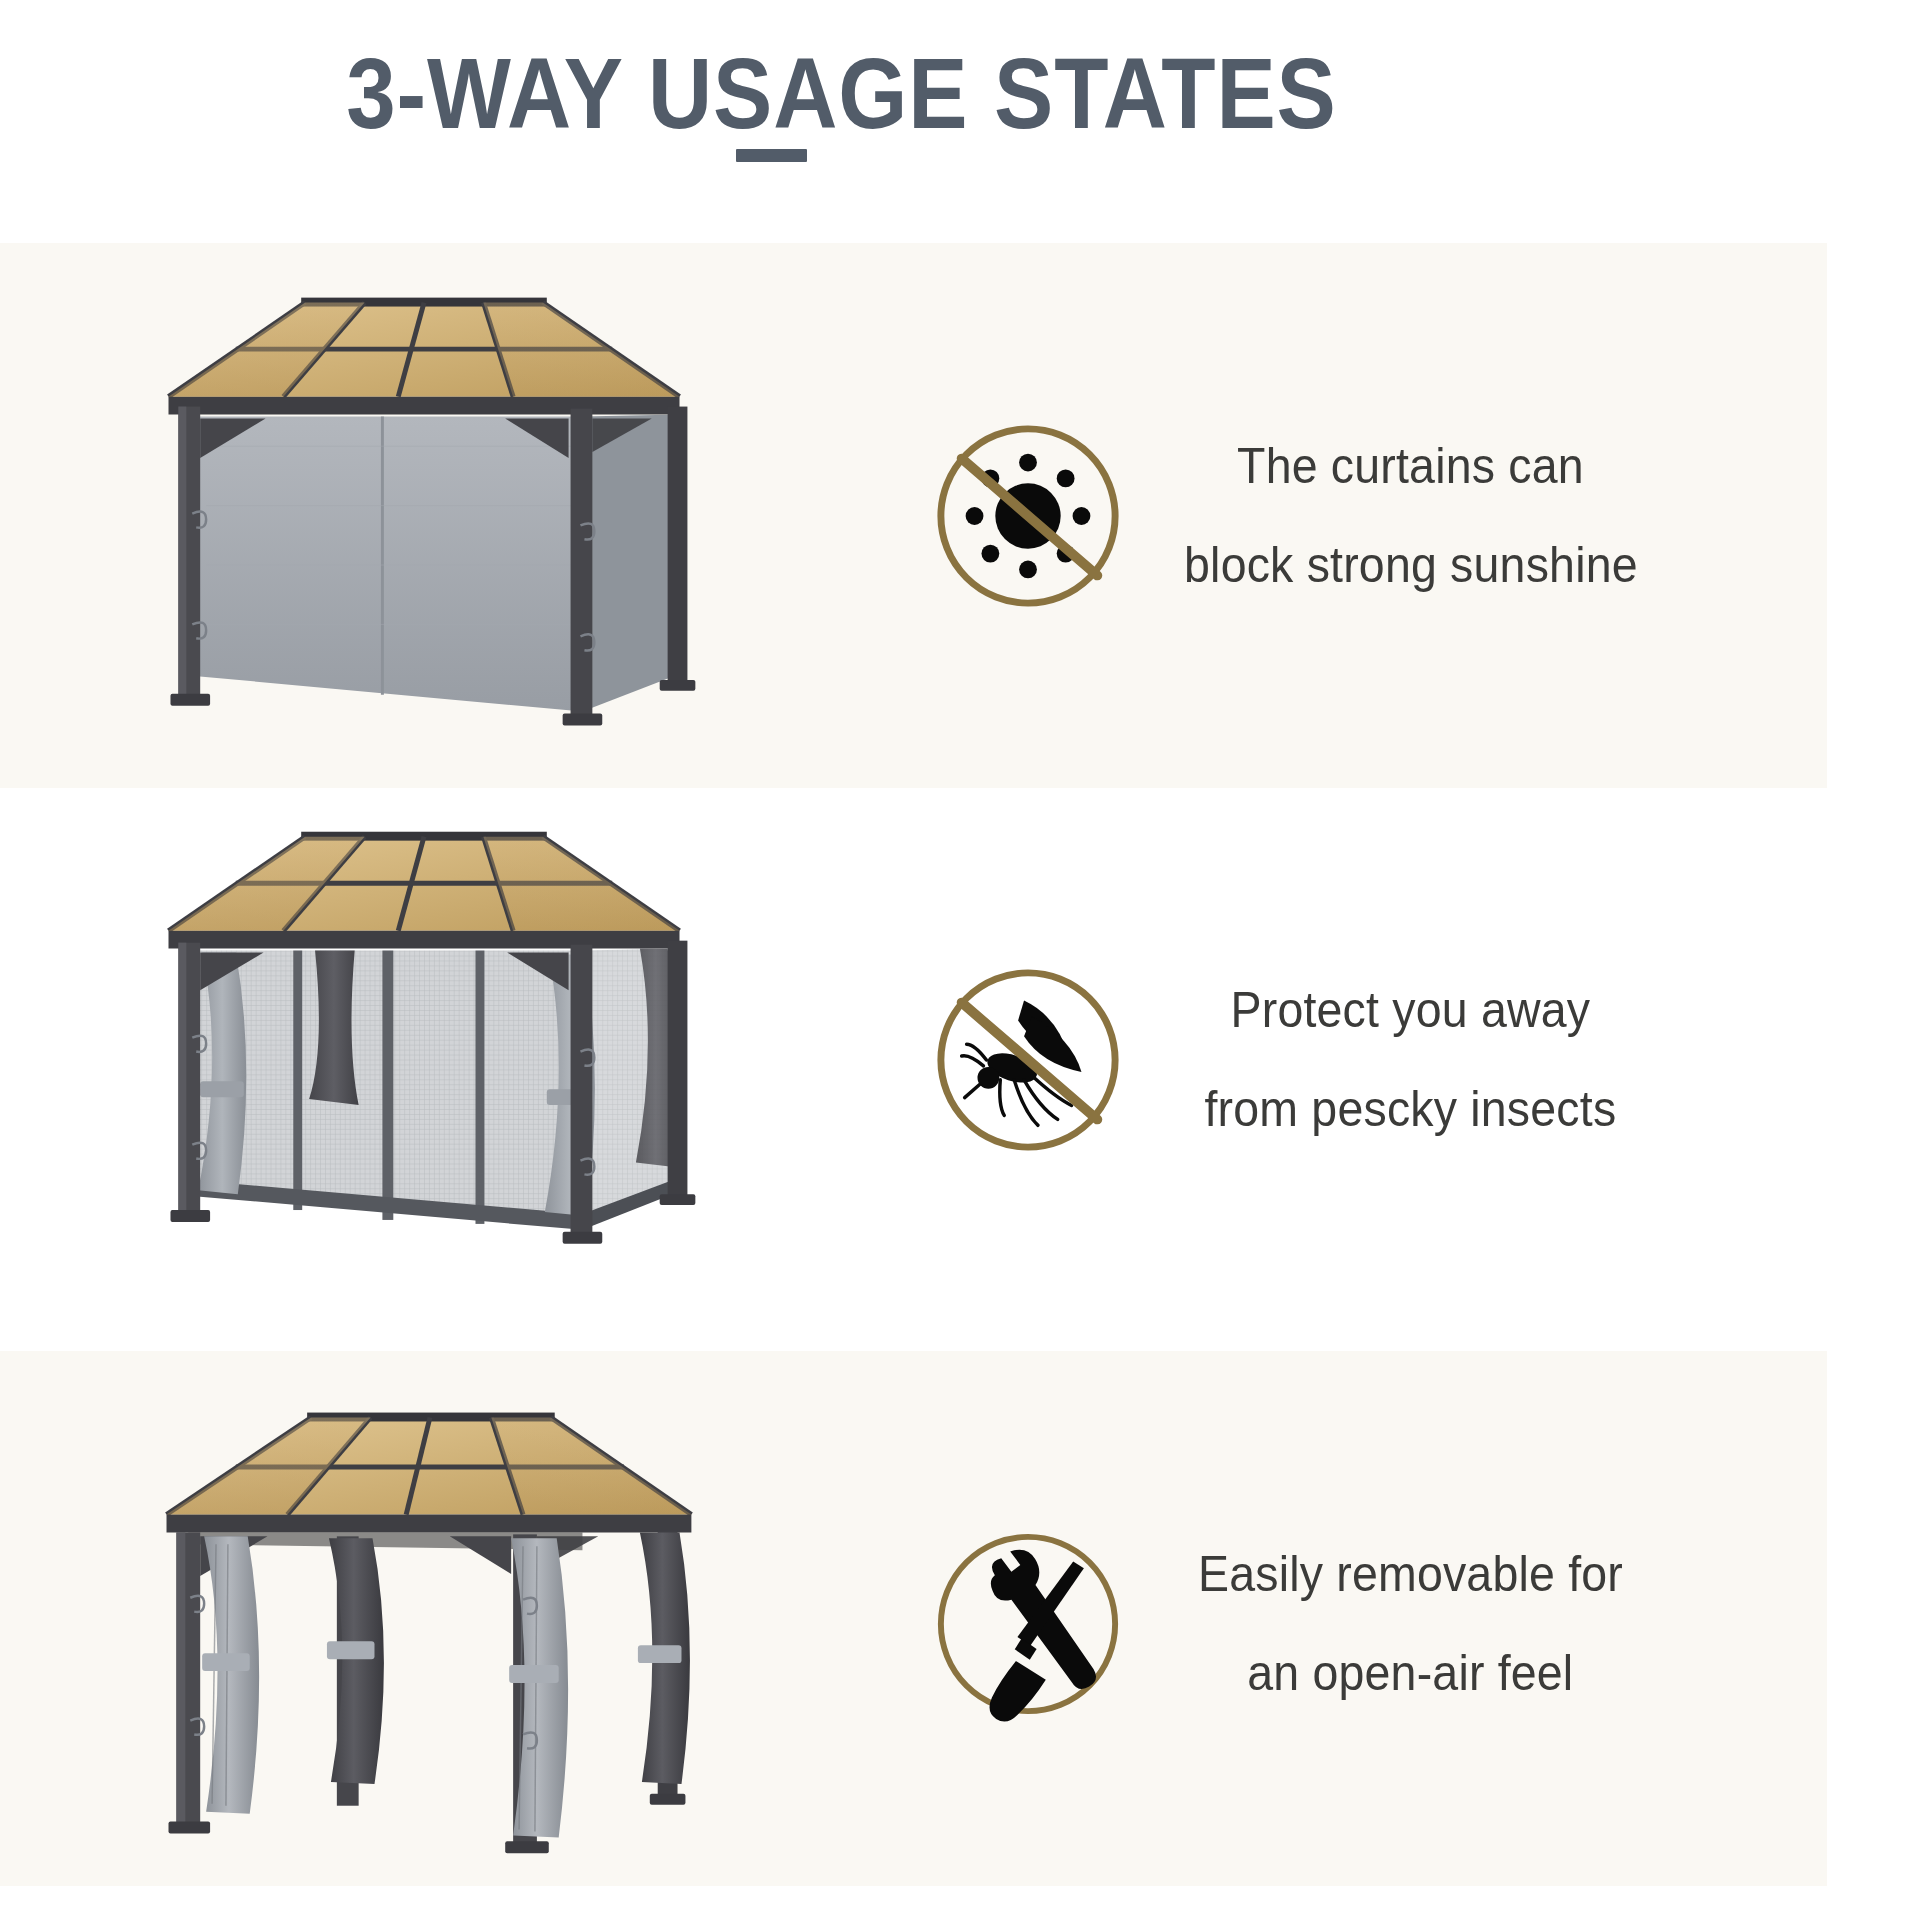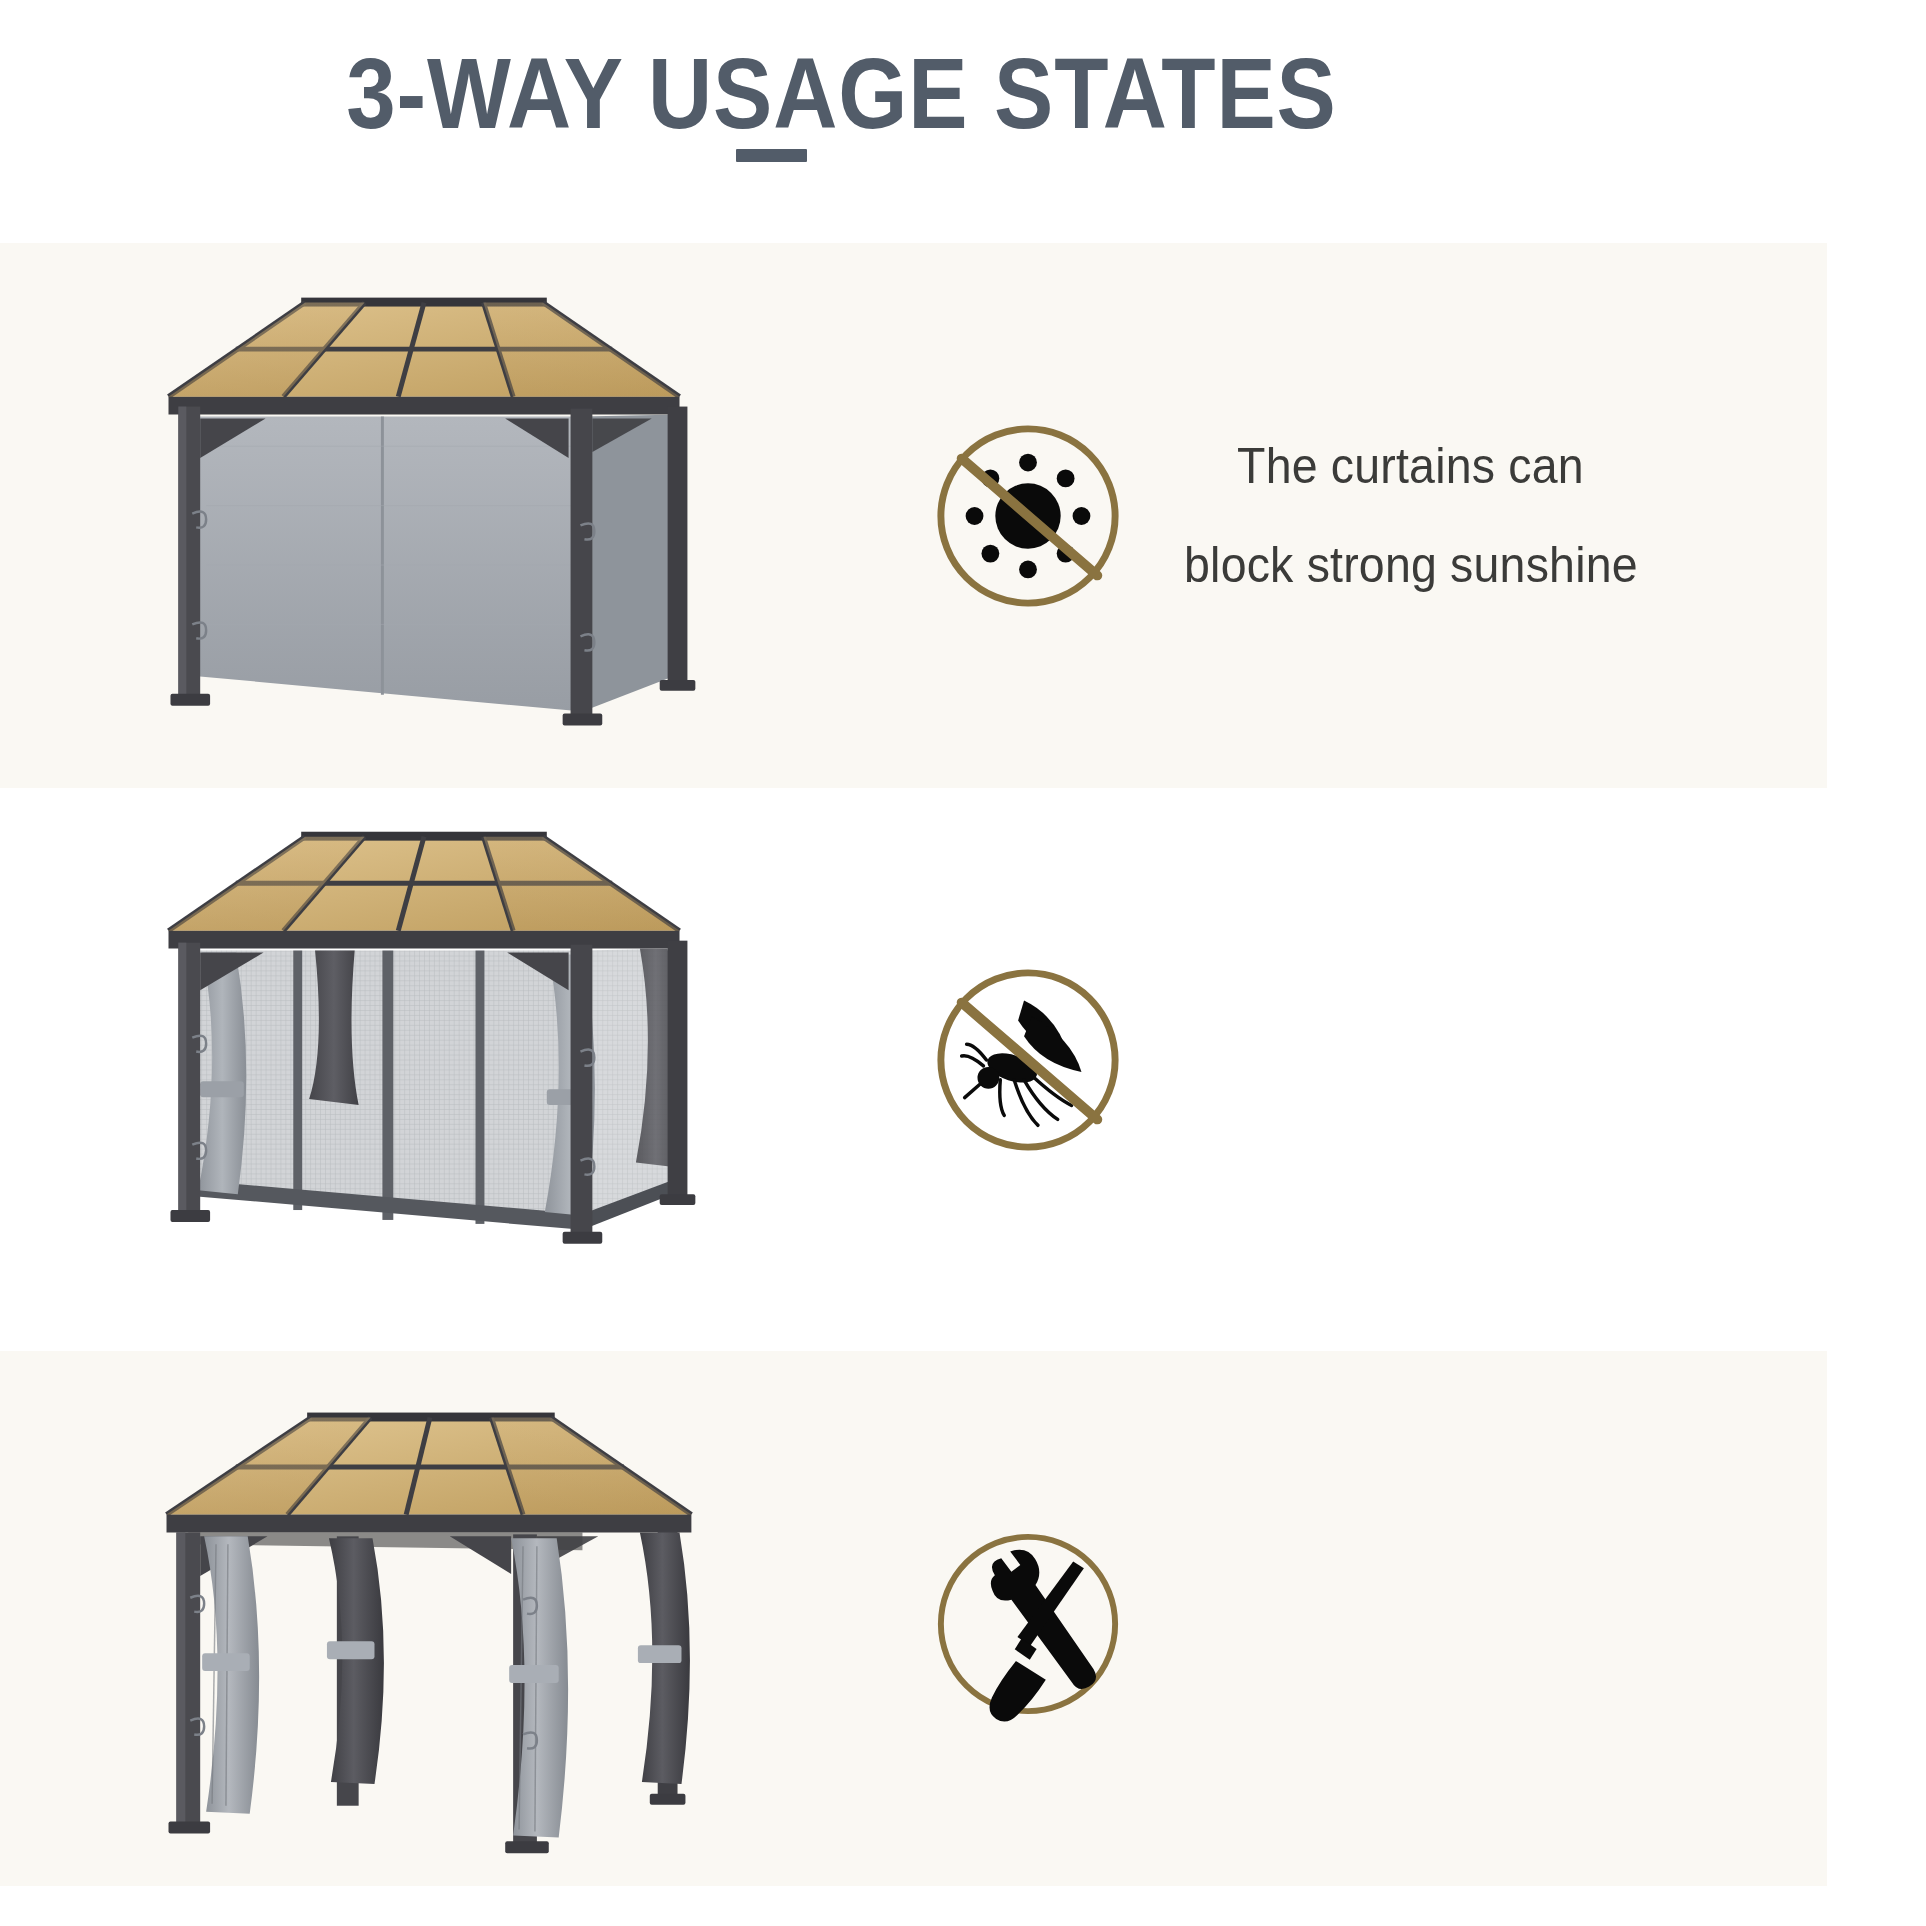--- a/index.html
+++ b/index.html
@@ -283,20 +283,24 @@
 
           <path d="M86 120 q10 32 24 46"></path>
           <path d="M96 120 q16 28 34 40"></path>
           <path d="M104 116 q24 22 40 30"></path>
           <path d="M72 120 q-2 26 4 36"></path>
         </g>
         <line x1="33" y1="42" x2="170" y2="160" stroke="#8A7340" stroke-width="10" stroke-linecap="round"></line>
       </svg>
     </div>
 
+    <div class="text-wrap">
+      <div class="caption-line">Protect you away</div>
+      <div class="caption-line">from pescky insects</div>
+    </div>
   </div>
 
   <div class="row row-3">
 
     <div class="photo-wrap">
       <svg width="614" height="535" viewBox="0 0 620 540">
         <defs>
           <linearGradient id="roofA3" x1="0" y1="0" x2="1" y2="1">
             <stop offset="0" stop-color="#E2C894"></stop>
               <stop offset="1" stop-color="#BE9D5E"></stop>
@@ -383,16 +387,20 @@
         </g>
 
         <g fill="#0A0A0A" transform="rotate(-6 100 100)">
           <path d="M152 42 l10 8 -62 72 -12 -10 z"></path>
           <path d="M92 114 l14 12 -8 10 -14 -12 z"></path>
           <path d="M84 136 q-18 18 -28 34 q-8 14 2 22 q10 8 22 -2 q16 -12 32 -32 z"></path>
         </g>
       </svg>
     </div>
 
+    <div class="text-wrap">
+      <div class="caption-line">Easily removable for</div>
+      <div class="caption-line">an open-air feel</div>
+    </div>
   </div>
 
 </div>
 
 
 </body></html>

